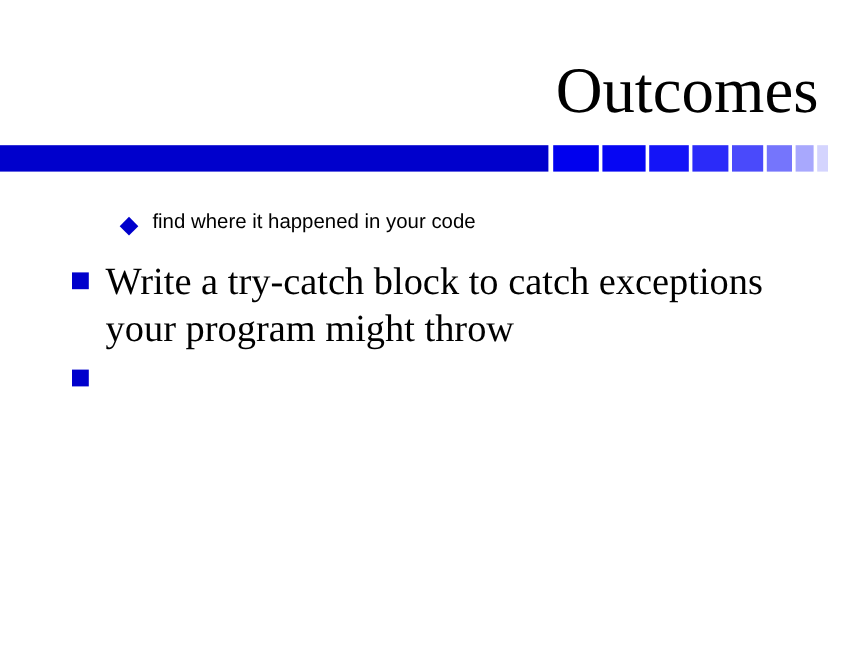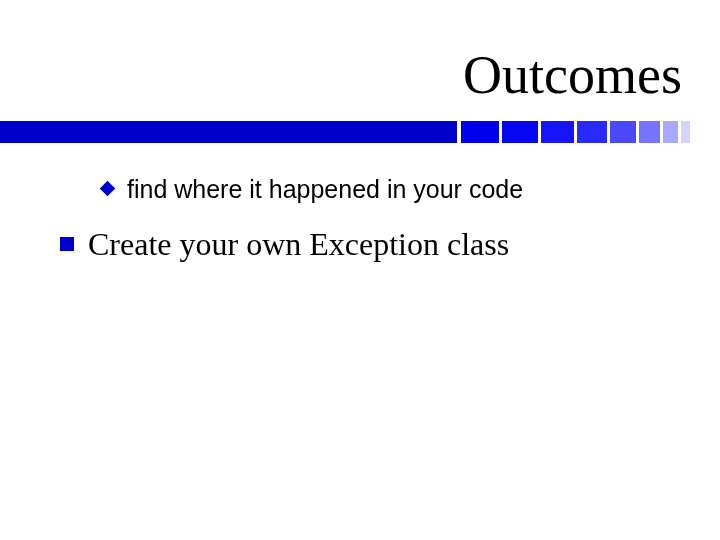--- a/index.html
+++ b/index.html
@@ -79,21 +79,21 @@
   .l2 .dia {
     flex: 0 0 auto;
     width: 11px;
     height: 11px;
     background: #0000cc;
     transform: rotate(45deg);
     margin-top: 9px;
     margin-right: 14px;
   }
   .l2 .text {
-    font-size: 25px;
+    font-size: 17px;
     line-height: 1.25;
     color: #000;
     font-family: Arial, Helvetica, sans-serif;
   }
   .spacer-after-sub {
     height: 6px;
   }
 </style>
 </head>
 <body>
@@ -117,22 +117,25 @@
   <div class="content">
 
 
     <div class="l2">
       <div class="dia"></div>
       <div class="text">find where it happened in your code</div>
     </div>
 
     <div class="spacer-after-sub"></div>
 
+    <div class="l1">
+      <div class="bullet"></div>
+      <div class="text">Write a try-catch block to catch exceptions your program might throw</div>
+    </div>
 
 
     <div class="l1">
       <div class="bullet"></div>
-      <div class="text">Create your own Exception class</div>
     </div>
 
   </div>
 
 </div>
 
 </body></html>

